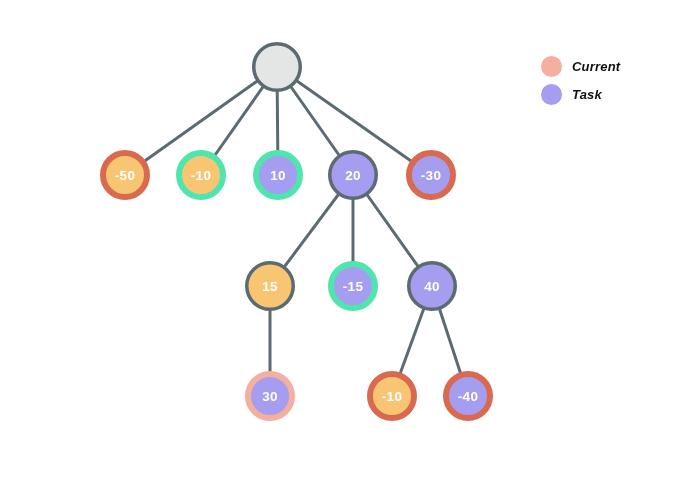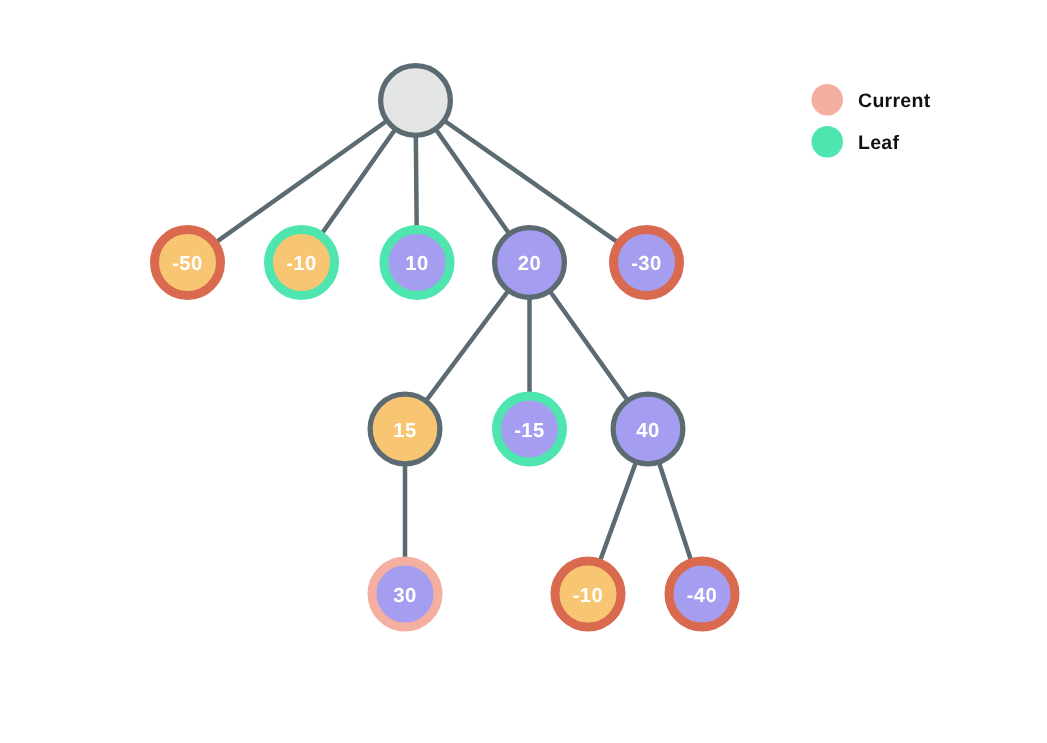--- a/index.html
+++ b/index.html
@@ -28,20 +28,21 @@
   }
   .legend {
     position: absolute;
     left: 541px;
     top: 52px;
   }
   .legend-item {
     display: flex;
     align-items: center;
     height: 28px;
+    font-style: italic;
   }
   .legend-swatch {
     width: 21px;
     height: 21px;
     border-radius: 50%;
     flex: 0 0 auto;
     margin-right: 10px;
   }
   .legend-label {
     font-size: 13px;
@@ -113,17 +114,17 @@
         <circle cx="468" cy="396" r="22" fill="#A59DEF" stroke="#D96A50" stroke-width="6"></circle>
         <text x="468" y="396" text-anchor="middle" dominant-baseline="central" dy="0.5" fill="#FFFFFF" class="node-label">-40</text>
       </g>
     </svg>
   <div id="legend" class="legend">
       <div class="legend-item">
         <span class="legend-swatch" style="background: rgb(245, 175, 160);"></span>
         <span class="legend-label">Current</span>
       </div>
       <div class="legend-item">
-        <span class="legend-swatch" style="background: rgb(79, 229, 174);"></span>
-        <span class="legend-label">Leaf</span>
+        <span class="legend-swatch" style="background: rgb(165, 157, 239);"></span>
+        <span class="legend-label">Task</span>
       </div>
     </div>
 </div>
 
 </body></html>

